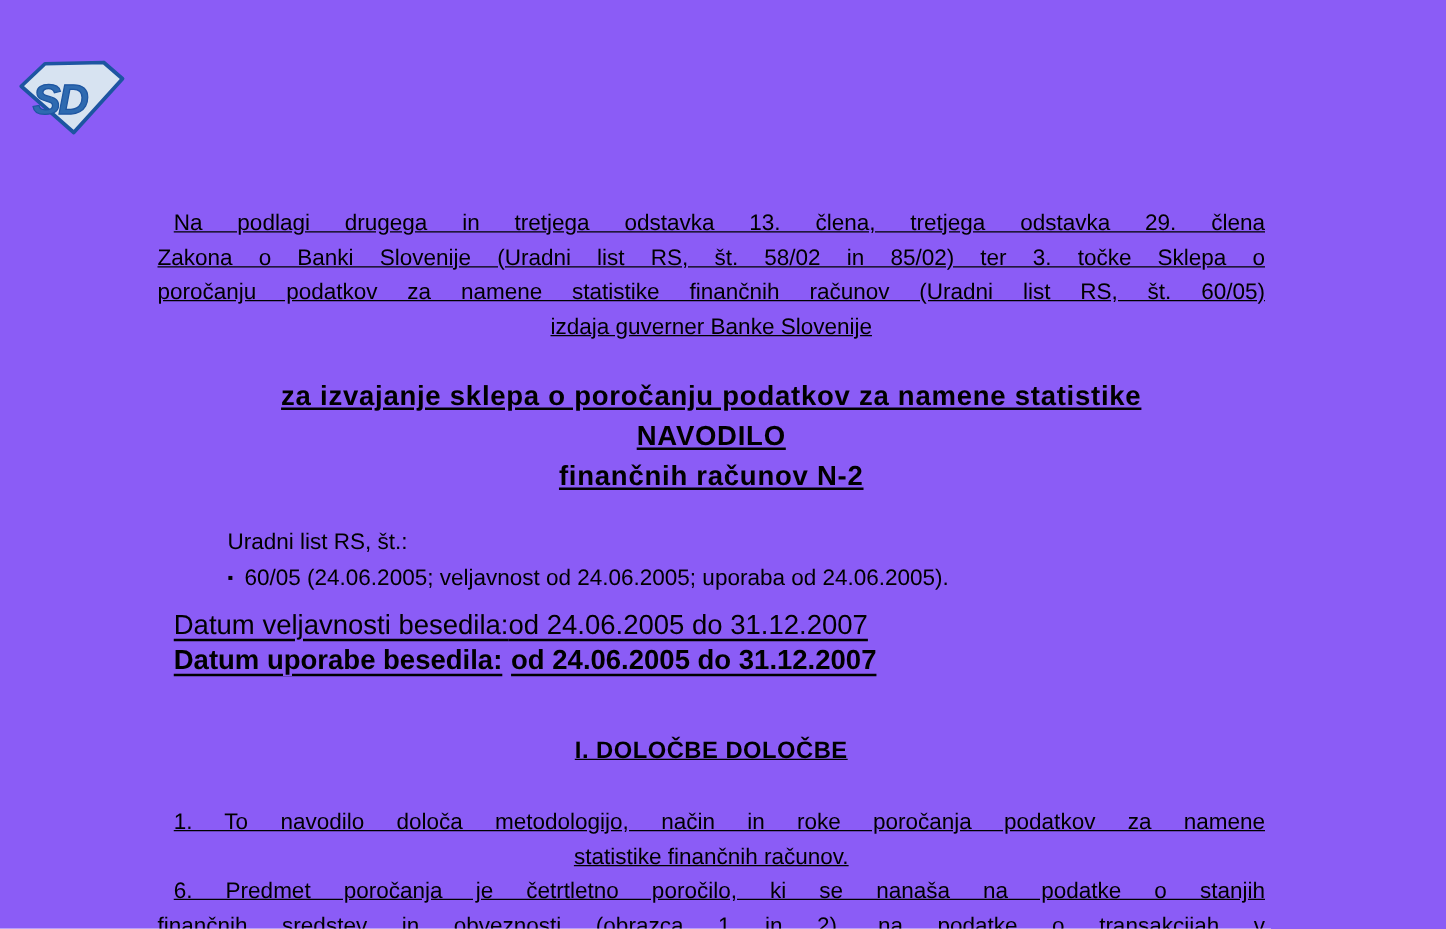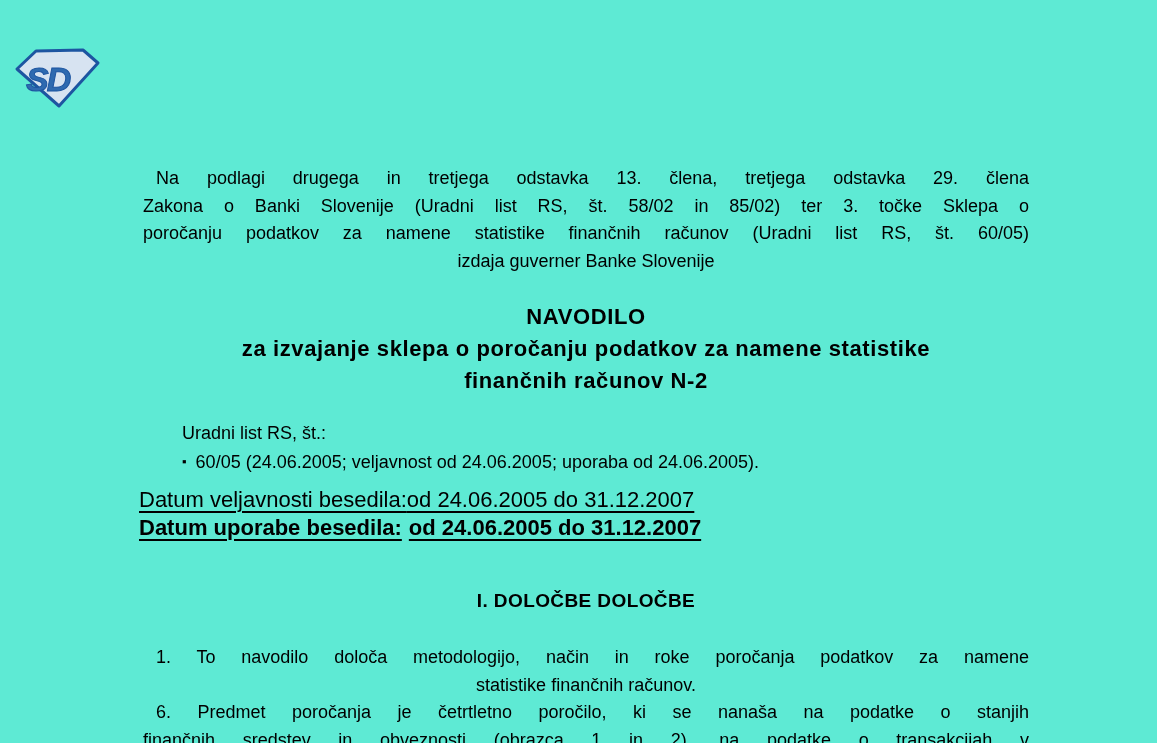--- a/index.html
+++ b/index.html
@@ -1,25 +1,25 @@
 <!DOCTYPE html>
 <html><head>
 <meta charset="utf-8">
 <style>
   html, body { margin: 0; padding: 0; background: #ffffff; }
   .page {
     position: relative;
     width: 1157px;
     height: 743px;
-    background: #5eead4;
+    background: #8b5cf6;
     overflow: hidden;
     font-family: "Liberation Sans", sans-serif;
     color: #000000;
   }
-  .block { position: absolute; left: 143px; width: 886px; }
+  .block { position: absolute; left: 126px; width: 886px; text-decoration: underline; }
 
   
   .logo { position: absolute; left: 13px; top: 47px; width: 88px; height: 62px; }
 
   
   .bodysize { font-size: 18px; line-height: 27.6px; }
   .just  { text-align: justify; text-align-last: justify; }
   .left  { text-align: center; }
   .indent { padding-left: 13px; }
 
@@ -79,22 +79,22 @@
   </div>
 
   <div class="block intro bodysize">
     <div class="just indent">Na podlagi drugega in tretjega odstavka 13. člena, tretjega odstavka 29. člena</div>
     <div class="just">Zakona o Banki Slovenije (Uradni list RS, št. 58/02 in 85/02) ter 3. točke Sklepa o</div>
     <div class="just">poročanju podatkov za namene statistike finančnih računov (Uradni list RS, št. 60/05)</div>
     <div class="left">izdaja guverner Banke Slovenije</div>
   </div>
 
   <div class="block title">
+    <div>za izvajanje sklepa o poročanju podatkov za namene statistike</div>
     <div>NAVODILO</div>
-    <div>za izvajanje sklepa o poročanju podatkov za namene statistike</div>
     <div>finančnih računov N-2</div>
   </div>
 
   <div class="gazette" style="position:absolute;margin-left:33px;">
     <div>Uradni list RS, št.:</div>
     <div class="gz-item">
       <span class="bullet">▪</span><span>60/05 (24.06.2005; veljavnost od 24.06.2005; uporaba od 24.06.2005).</span>
     </div>
   </div>
 

